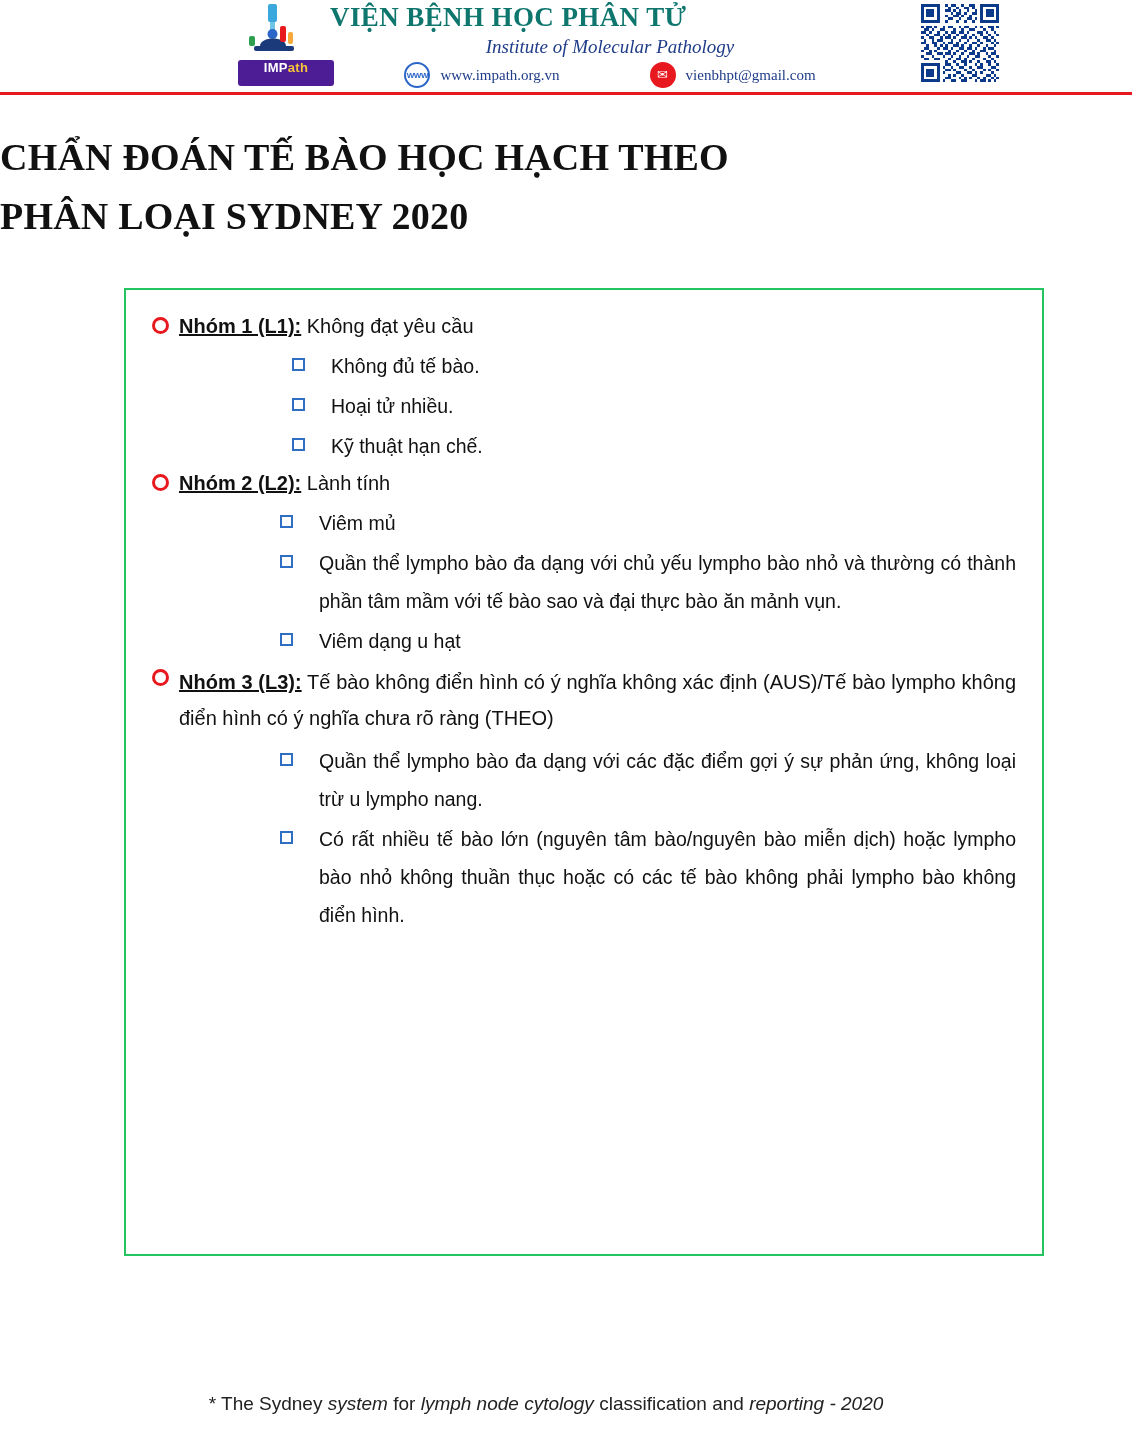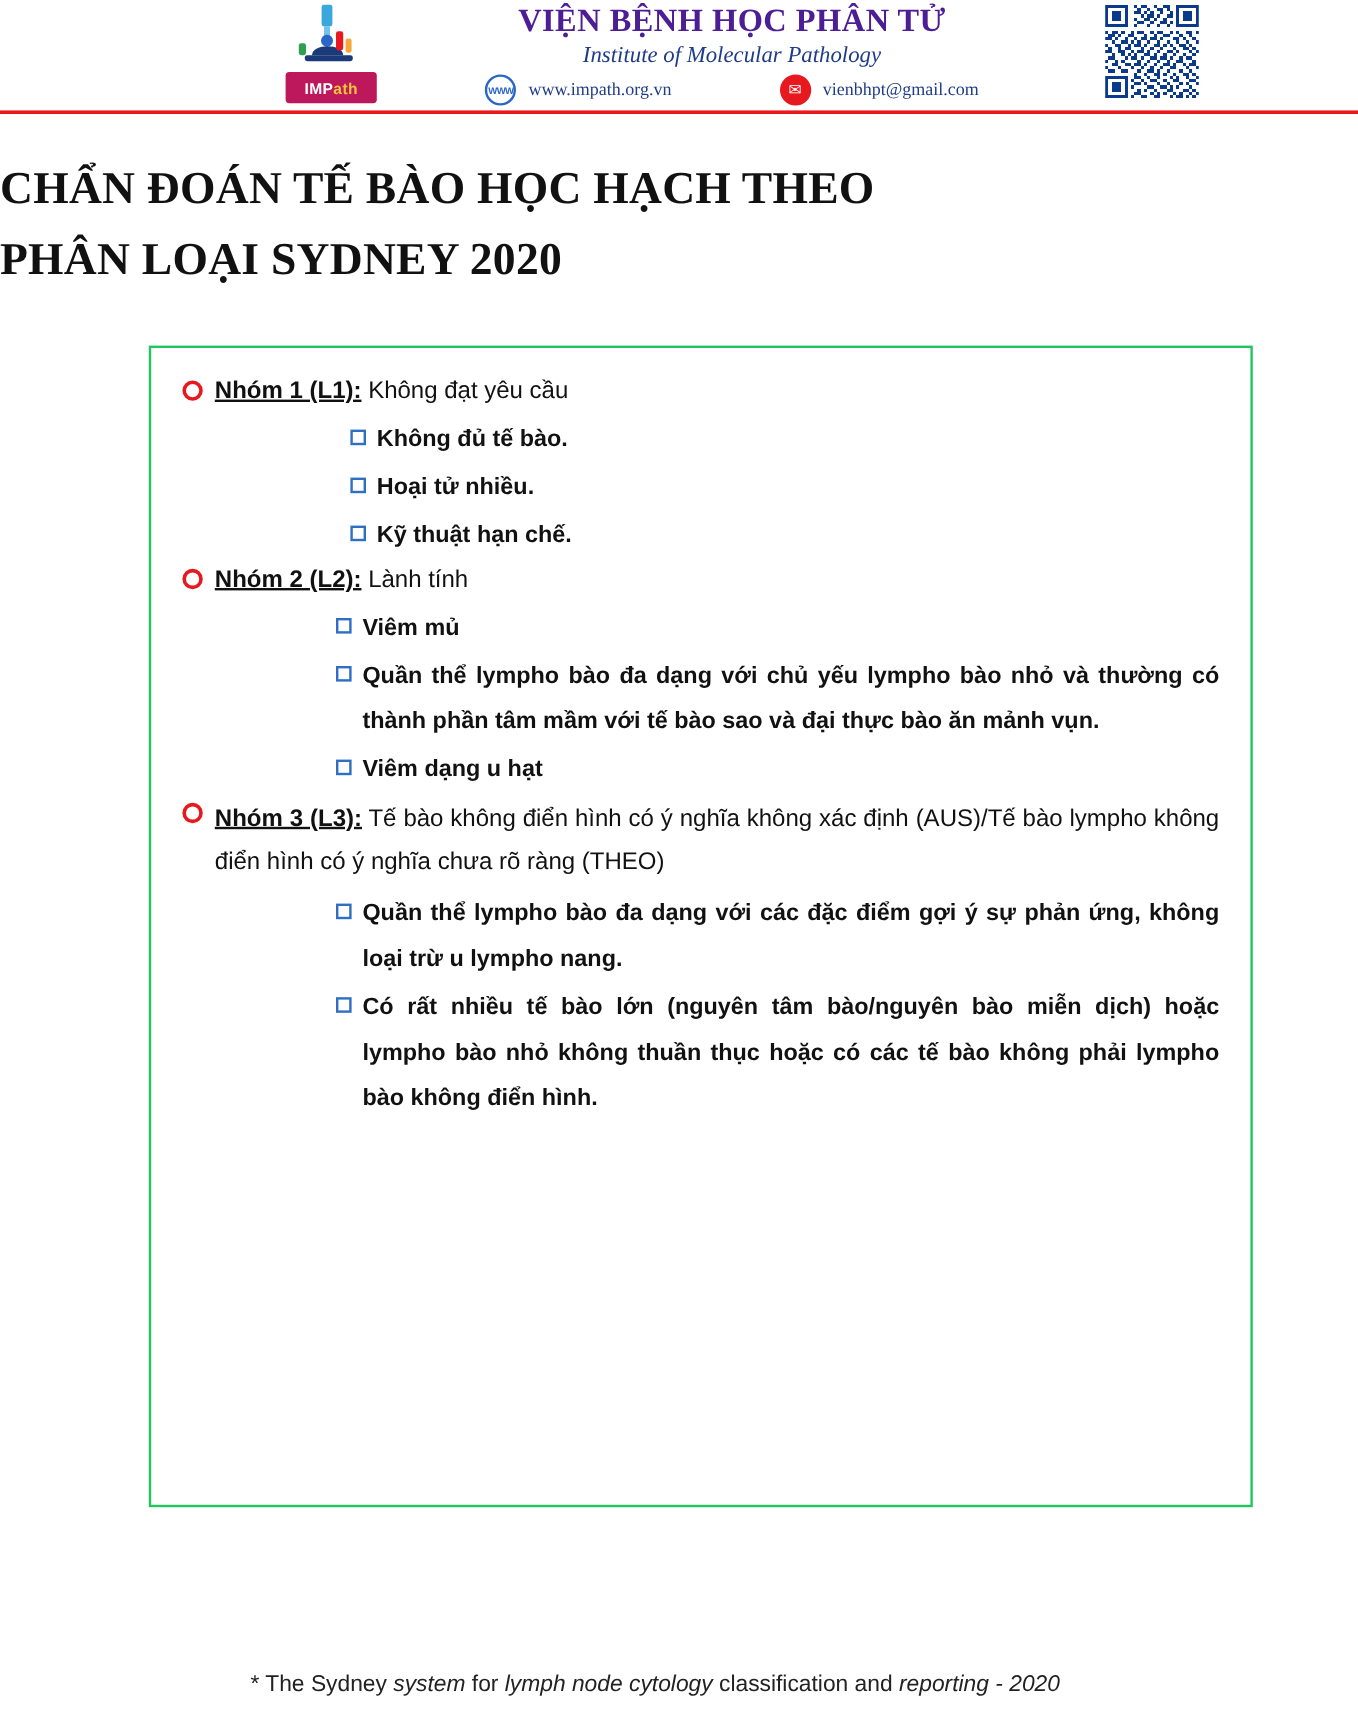--- a/index.html
+++ b/index.html
@@ -44,46 +44,46 @@
     position: absolute;
     left: 8px;
     top: 0px;
     width: 56px;
     height: 58px;
   }
   .logo-name {
     position: absolute;
     left: 0px;
     top: 58px;
-    width: 76px;
+    width: 96px;
     height: 26px;
-    background: #be185d;
+    background: #4c1d95;
     border-radius: 3px;
     color: #ffffff;
     font-size: 13px;
     font-weight: bold;
     letter-spacing: .3px;
     display: flex;
-    align-items: center;
+    align-items: flex-start;
     justify-content: center;
   }
   .logo-name .imp { color: #ffffff; }
   .logo-name .path { color: #f7c33a; }
 
   .title-main {
     position: absolute;
     left: 330px;
     top: 2px;
     width: 560px;
-    text-align: center;
+    text-align: left;
     font-family: "Liberation Serif", serif;
     font-weight: bold;
     font-size: 27px;
     letter-spacing: .4px;
-    color: #4c1d95;
+    color: #0f766e;
   }
   .title-sub {
     position: absolute;
     left: 330px;
     top: 36px;
     width: 560px;
     text-align: center;
     font-family: "Liberation Serif", serif;
     font-style: italic;
     font-size: 19px;
@@ -202,26 +202,25 @@
   }
 
   .sub-list {
     margin: 0;
     padding: 0;
     list-style: none;
   }
   .sub-item {
     display: flex;
     align-items: flex-start;
-    gap: 9px;
+    gap: 26px;
     font-size: 19.5px;
     line-height: 1.95;
     color: #111;
     margin-bottom: 2px;
-    font-weight: bold;
   }
   .sub-item .sq {
     flex: 0 0 auto;
     width: 13px;
     height: 13px;
     border: 2px solid #2e6fc4;
     margin-top: 11px;
   }
   .sub-item .txt {
     flex: 1 1 auto;

